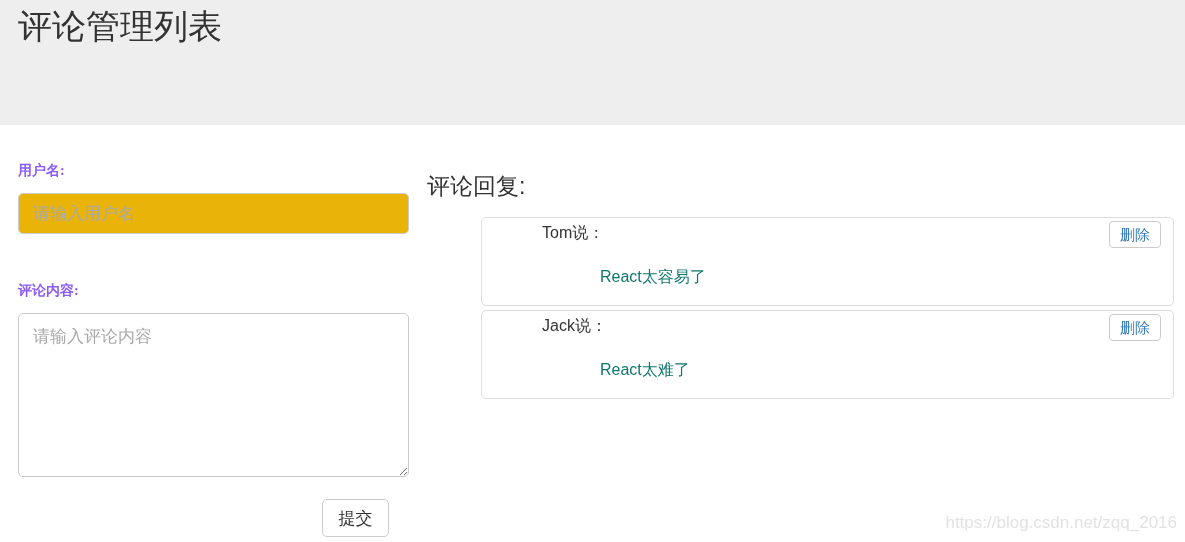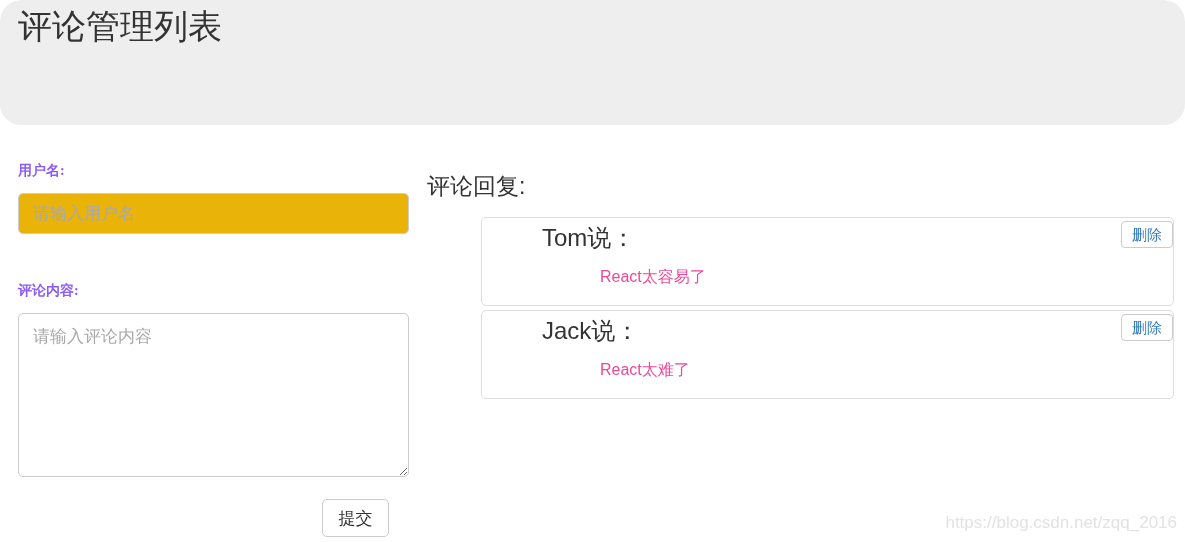--- a/index.html
+++ b/index.html
@@ -1,15 +1,15 @@
 <!DOCTYPE html>
 <html style="--header_bg: #eeeeee; --title_text: #333333; --input_border: #cccccc; --panel_border: #dddddd; --delete_text: #337ab7; --placeholder_text: #a9a9a9; --watermark_text: #e2e2e2;"><head>
 <meta charset="utf-8">
 <style>
-  * { box-sizing: border-box; border-radius: 21px; }
+  * { box-sizing: border-box; }
   html, body { margin: 0; padding: 0; }
   body {
     width: 1185px; height: 542px;
     position: relative; overflow: hidden;
     background: #ffffff;
     color: #333;
     font-family: "Liberation Sans", "DejaVu Sans", sans-serif;
   }
 
   
@@ -96,31 +96,31 @@
     position: relative;
     width: 693px; height: 89px;
     background: #fff;
     border: 1px solid var(--panel_border, #dddddd);
     border-radius: 5px;
     margin-bottom: 4px;
   }
   .reply-author {
     position: absolute; left: 60px; top: 5px;
     margin: 0;
-    font-size: 24px; font-weight: 400; line-height: 1.25;
+    font-size: 16px; font-weight: 400; line-height: 1.25;
     color: #333;
   }
   .reply-content {
     position: absolute; left: 118px; top: 49px;
     margin: 0;
     font-size: 16px; line-height: 1.3;
-    color: #ec4899;
+    color: #0f766e;
   }
   .delete-btn {
-    position: absolute; top: 3px; right: 0;
+    position: absolute; top: 3px; right: 12px;
     height: 27px; padding: 0 10px;
     background: #fff;
     border: 1px solid var(--input_border, #cccccc);
     border-radius: 4px;
     font-size: 15px; line-height: 25px;
     color: var(--delete_text, #337ab7);
     font-family: inherit;
     cursor: pointer;
   }
 

